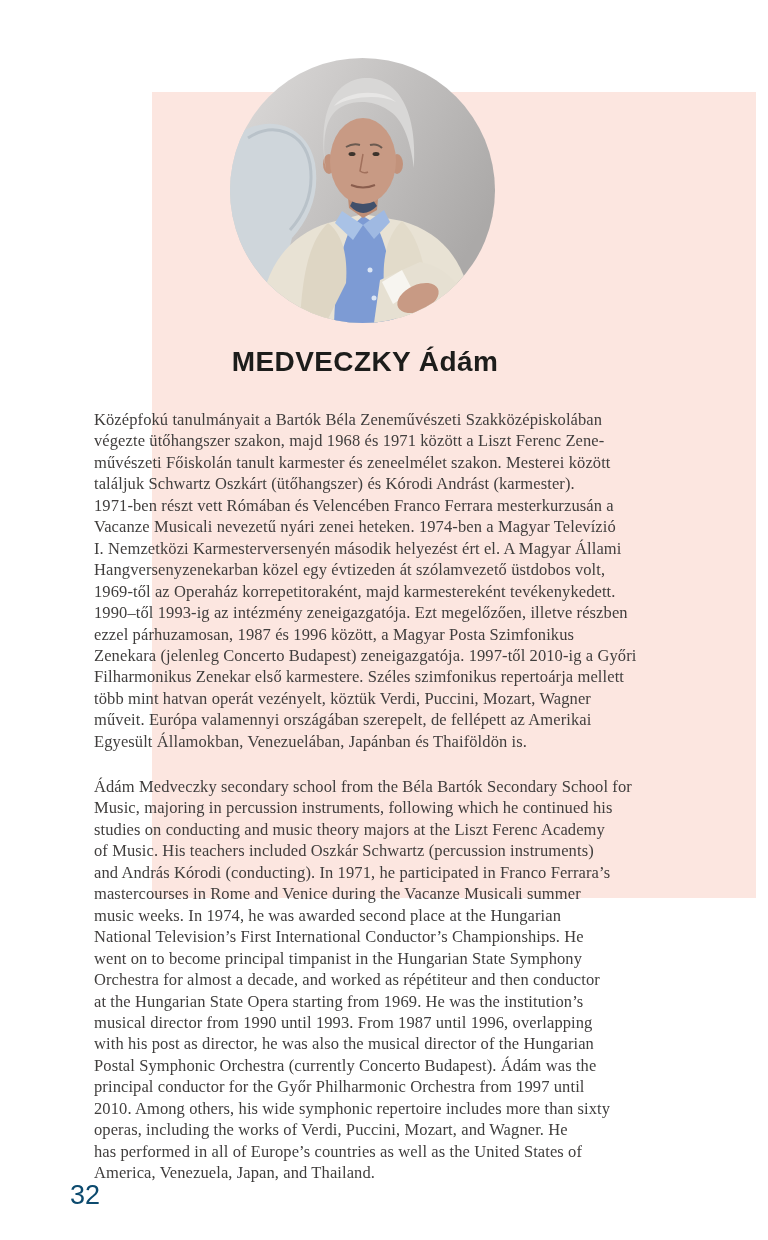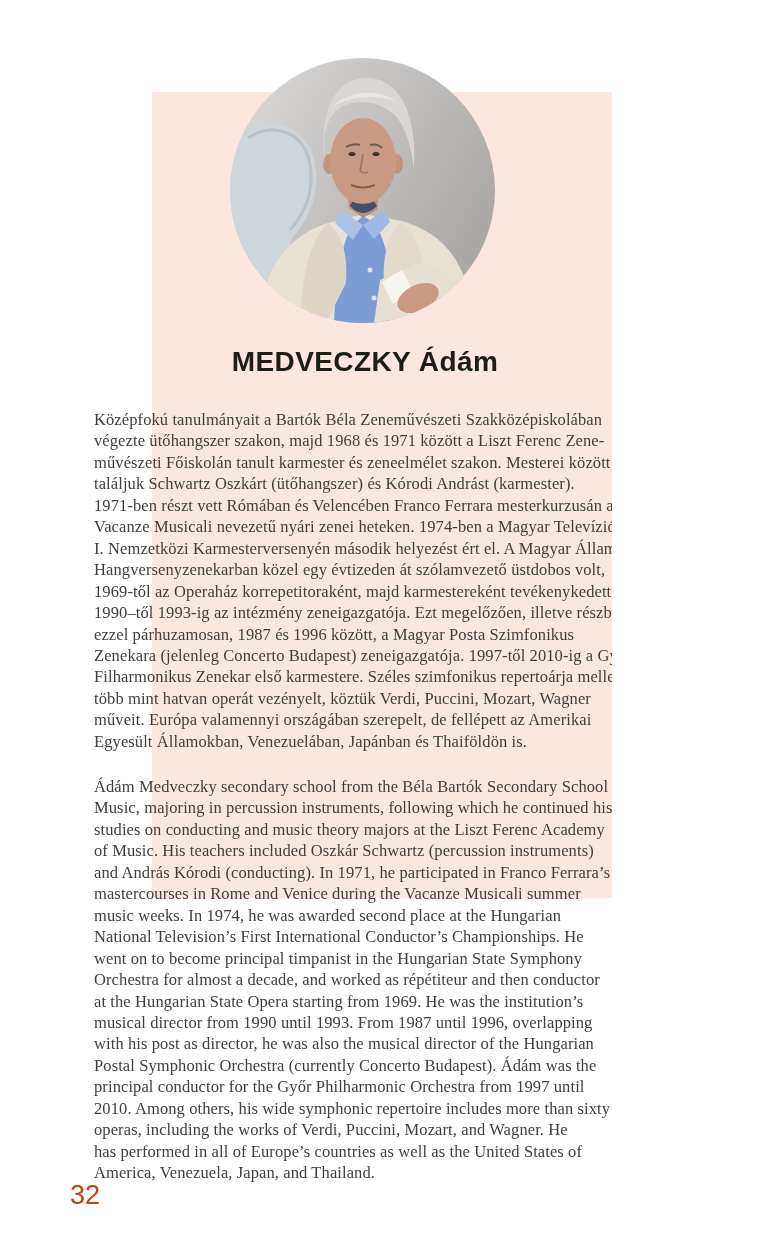--- a/index.html
+++ b/index.html
@@ -3,21 +3,21 @@
 <meta charset="utf-8">
 <style>
   html, body { margin: 0; padding: 0; }
   body {
     width: 768px; height: 1240px;
     background: #ffffff;
     font-family: "Liberation Serif", serif;
   }
   .page {
     position: relative;
-    width: 612px; height: 1240px;
+    width: 756px; height: 1240px;
     background: #ffffff;
     overflow: hidden;
   }
   .pink-block {
     position: absolute;
     left: 152px; top: 92px;
     width: 616px; height: 806px;
     background: #fce6e0;
   }
   .photo {
@@ -52,21 +52,21 @@
     color: #403e3d;
   }
   .bio-hu { top: 399px; }
   .bio-en { top: 766px; }
   .page-number {
     position: absolute;
     left: 70px; top: 1180px;
     font-family: "Liberation Sans", sans-serif;
     font-size: 27px;
     font-weight: 500;
-    color: #c2410c;
+    color: #0c4a6e;
   }
 </style>
 </head>
 <body>
 
 <div class="page">
 
   <div class="pink-block"></div>
 
   <div class="photo">

